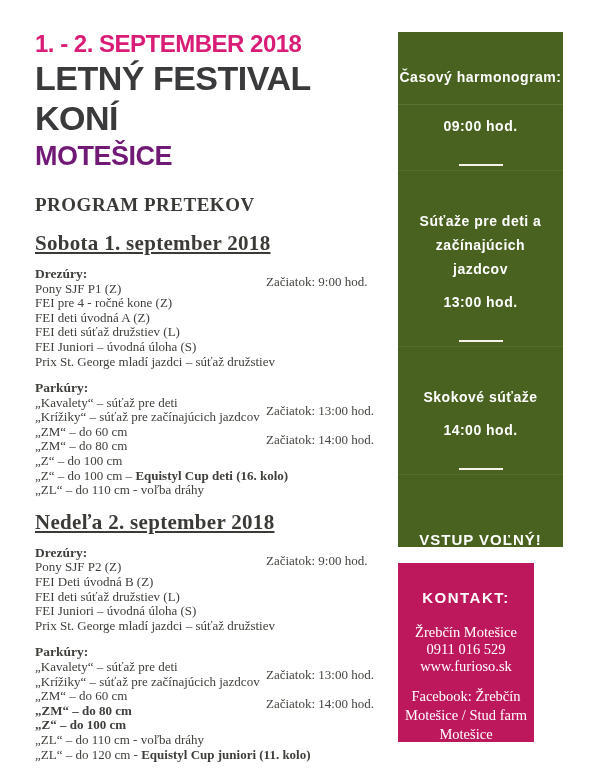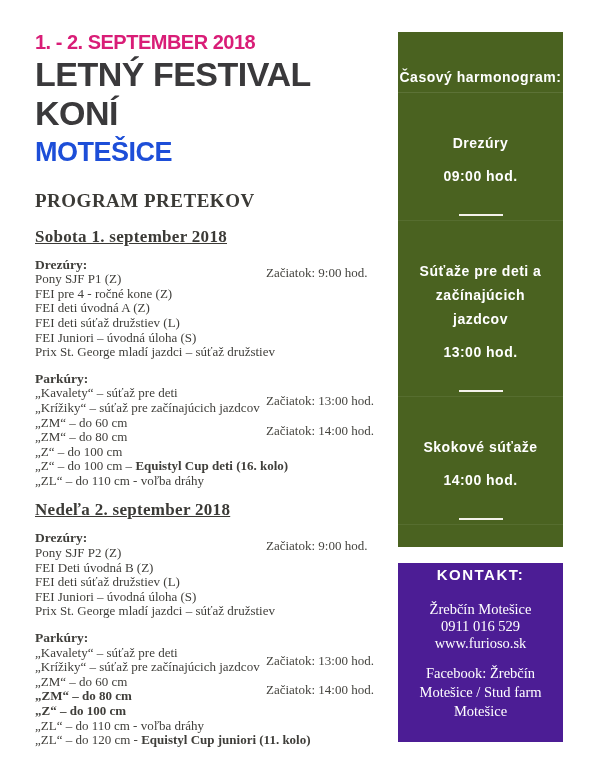--- a/index.html
+++ b/index.html
@@ -8,41 +8,41 @@
     font-family:"Liberation Serif", serif;
     color:#3f3e3a;
     position:relative;overflow:hidden;
   }
   .page{position:absolute;inset:0;background:#ffffff;}
 
   
   .main{position:absolute;left:35px;top:31px;width:362px;}
   .date-title{
     font-family:"Liberation Sans", sans-serif;font-weight:bold;
-    font-size:20px;letter-spacing:-0.5px;color:#d91d77;line-height:1.1;
+    font-size:24px;letter-spacing:-0.5px;color:#d91d77;line-height:1.1;
   }
   .big-title{
     font-family:"Liberation Sans", sans-serif;font-weight:bold;
     font-size:34px;letter-spacing:-0.5px;color:#3a393b;line-height:1.16;
     margin-top:2px;
   }
   .location{
     font-family:"Liberation Sans", sans-serif;font-weight:bold;
-    font-size:27px;letter-spacing:-0.5px;color:#1d4ed8;line-height:1.1;
+    font-size:27px;letter-spacing:-0.5px;color:#701a75;line-height:1.1;
     margin-top:4px;
   }
   .program-heading{
     font-family:"Liberation Serif", serif;font-weight:bold;
     font-size:19px;letter-spacing:0.5px;color:#3b3a36;
     margin-top:22px;
   }
   .day{margin-top:15px;}
   .day + .day{margin-top:9px;}
   .day-heading{
-    font-weight:bold;font-size:17px;text-decoration:underline;
+    font-weight:bold;font-size:21px;text-decoration:underline;
     color:#3b3a36;margin-bottom:11px;letter-spacing:0.3px;
   }
   .sec{margin-bottom:12px;}
   .line{position:relative;font-size:13px;line-height:14.6px;white-space:nowrap;}
   .sec-title{font-weight:bold;font-size:13.5px;}
   .start{
     position:absolute;left:231px;top:8px;
     font-size:13px;color:#45443f;white-space:nowrap;
   }
   .bold{font-weight:bold;}
@@ -50,35 +50,35 @@
 
   
   .schedule{
     position:absolute;left:398px;top:32px;width:165px;height:515px;
     background:#4a6220;color:#ffffff;text-align:center;
     font-family:"Liberation Sans", sans-serif;font-weight:bold;
     font-size:14px;letter-spacing:0.5px;box-sizing:border-box;
     padding-top:32px;
   }
   .sch-head{line-height:26px;border-bottom:1px solid rgba(255,255,255,0.10);
-    padding-bottom:2px;}
+    padding-bottom:14px;}
   .sch-label{line-height:24px;margin-top:38px;padding:0 14px;}
   .sch-time{margin-top:9px;line-height:24px;}
   .sch-divider{
     width:44px;height:2px;background:#f4f2ea;border:none;
     margin:26px auto 0 auto;
   }
   .sch-entry{border-bottom:1px solid rgba(255,255,255,0.07);padding-bottom:4px;}
   .sch-free{margin-top:52px;line-height:26px;font-size:15px;letter-spacing:1px;}
 
   
   .contact{
-    position:absolute;left:398px;top:563px;width:165px;height:179px;
-    background:#4c1d95;color:#ffffff;text-align:center;box-sizing:border-box;
-    padding-top:3px;
+    position:absolute;left:398px;top:563px;width:136px;height:179px;
+    background:#be185d;color:#ffffff;text-align:center;box-sizing:border-box;
+    padding-top:26px;
   }
   .contact-heading{
     font-family:"Liberation Sans", sans-serif;font-weight:bold;
     font-size:15px;letter-spacing:1.5px;
   }
   .contact-line{
     font-family:"Liberation Serif", serif;font-size:14.5px;line-height:17px;
   }
   .contact-line.first{margin-top:18px;}
   .contact-fb{margin-top:12px;line-height:19px;padding:0 6px;}
@@ -158,21 +158,20 @@
             <div class="line"><span>„ZL“ – do 120 cm - <b>Equistyl Cup juniori (11. kolo)</b></span></div>
           </div>
       </div>
     </div>
   </div>
 
   <aside class="schedule">
     <div class="sch-head">Časový harmonogram:</div>
 
     <div class="sch-entry">
-      <div class="sch-label">Drezúry</div>
       <div class="sch-time">09:00 hod.</div>
       <div class="sch-divider"></div>
     </div>
 
     <div class="sch-entry">
       <div class="sch-label">Súťaže pre deti a začínajúcich jazdcov</div>
       <div class="sch-time">13:00 hod.</div>
       <div class="sch-divider"></div>
     </div>
 

